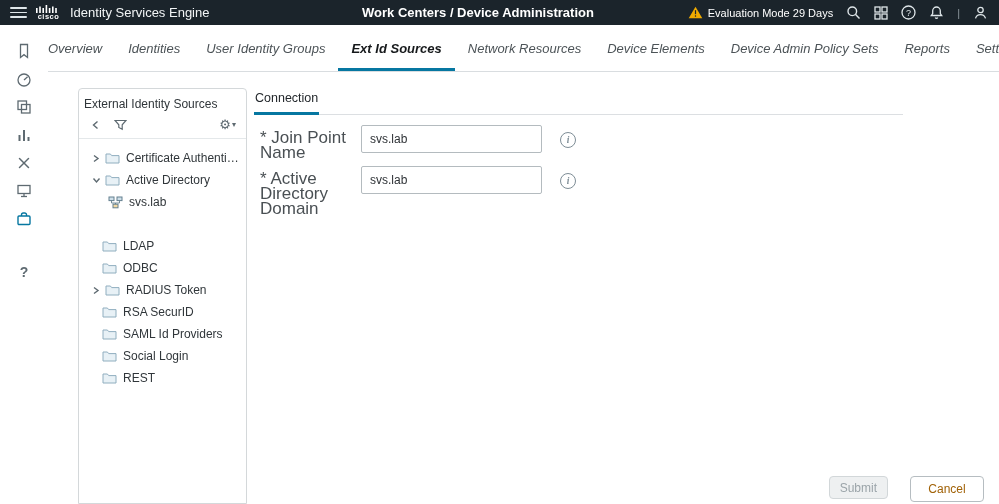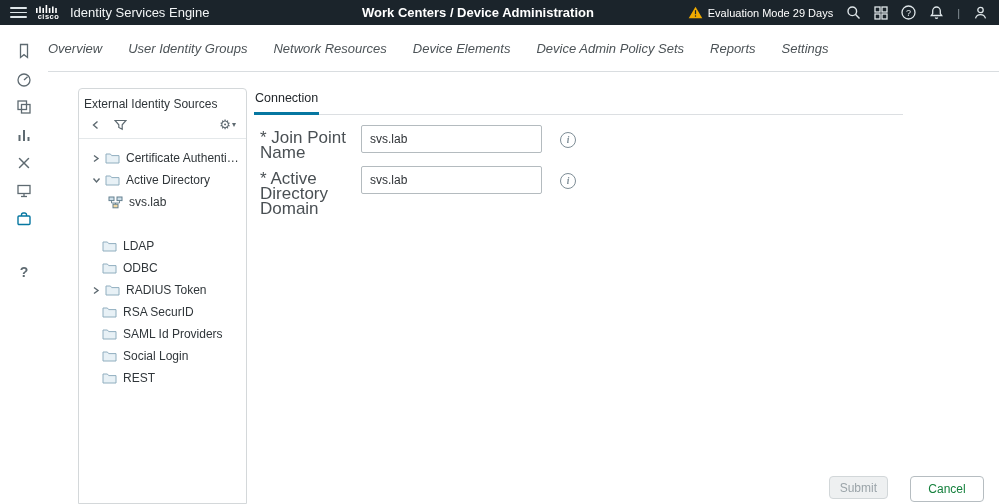--- a/index.html
+++ b/index.html
@@ -73,21 +73,21 @@
   .info-icon{margin-left:18px;margin-top:7px;width:14px;height:14px;border:1px solid #7e8d96;
              border-radius:50%;color:#7e8d96;font-size:9.5px;font-style:italic;font-weight:700;
              display:flex;align-items:center;justify-content:center;cursor:pointer;
              font-family:"Liberation Serif",serif;box-sizing:content-box;}
 
   
   .footer{position:absolute;right:15px;bottom:2px;display:flex;gap:22px;}
   .btn{height:23px;font-size:12px;font-family:inherit;border-radius:4px;cursor:pointer;
        display:flex;align-items:center;justify-content:center;}
   .btn.submit{min-width:59px;background:#eef0f1;color:#9ba4a9;border:1px solid #d2d7d9;padding:0 10px;}
-  .btn.cancel{min-width:74px;background:#fff;color:#15803d;border:1px solid #b6bdc1;padding:12px 12px;}
+  .btn.cancel{min-width:74px;background:#fff;color:#a16207;border:1px solid #b6bdc1;padding:12px 12px;}
 </style>
 </head>
 <body>
 
 <div class="page">
 
   <header class="topbar">
     <button class="hamburger">
       <span class="bar"></span>
         <span class="bar"></span>
@@ -147,21 +147,23 @@
         <svg width="15" height="15" viewBox="0 0 15 15" fill="none" stroke="currentColor" stroke-width="1.3">
             <circle cx="7.5" cy="5" r="2.7"></circle>
             <path d="M2.5 13.4a5.2 5.2 0 0 1 10 0"></path>
           </svg>
       </span>
     </div>
   </header>
 
   <nav class="navbar">
     <div class="tab-item">Overview</div>
+    <div class="tab-item">Identities</div>
     <div class="tab-item">User Identity Groups</div>
+    <div class="tab-item active">Ext Id Sources</div>
     <div class="tab-item">Network Resources</div>
     <div class="tab-item">Device Elements</div>
     <div class="tab-item">Device Admin Policy Sets</div>
     <div class="tab-item">Reports</div>
     <div class="tab-item">Settings</div>
   </nav>
 
   <nav class="left-rail">
     <span class="rail-icon">
       <svg width="18" height="18" viewBox="0 0 18 18" fill="none" stroke="currentColor" stroke-width="1.3">

